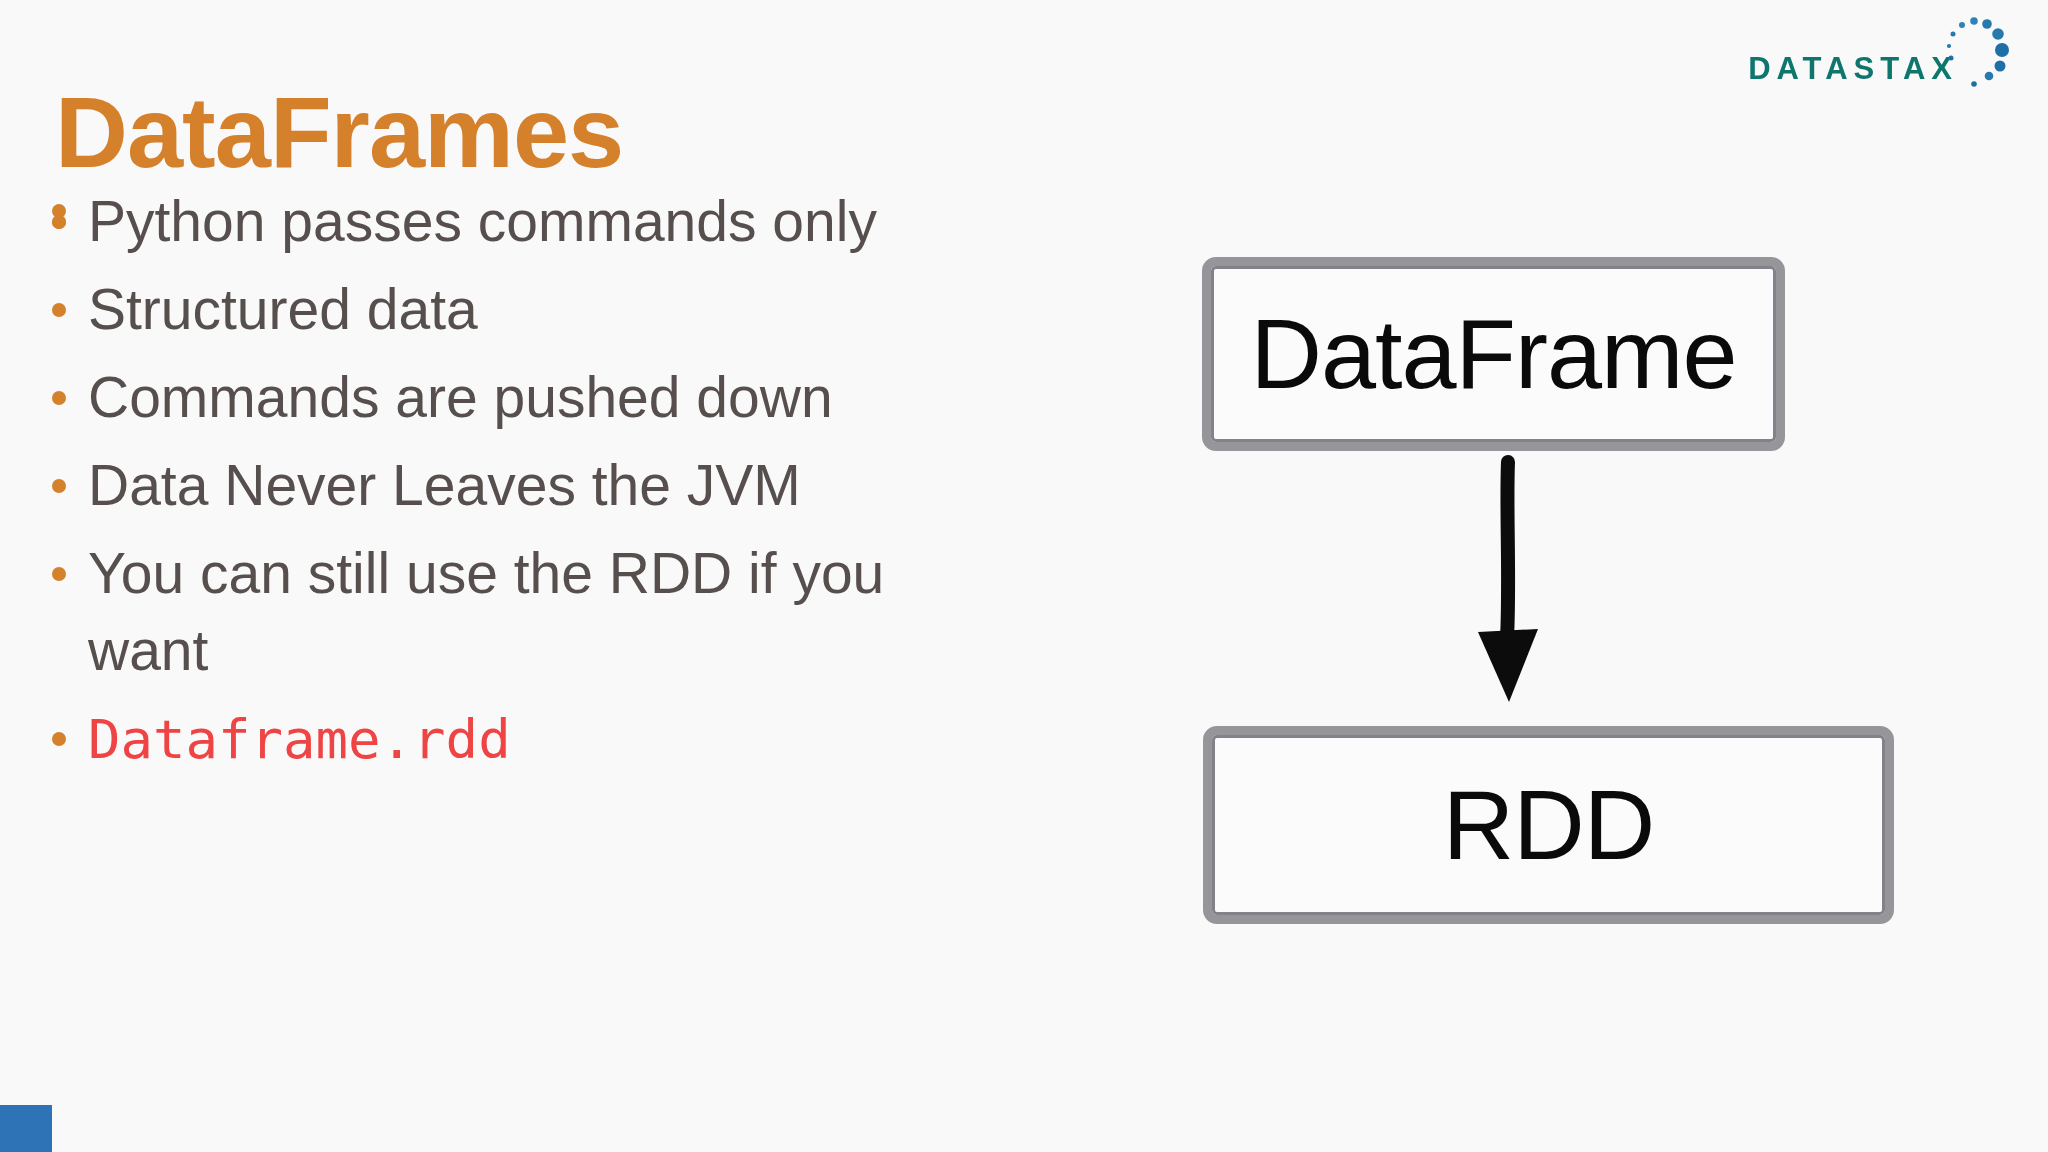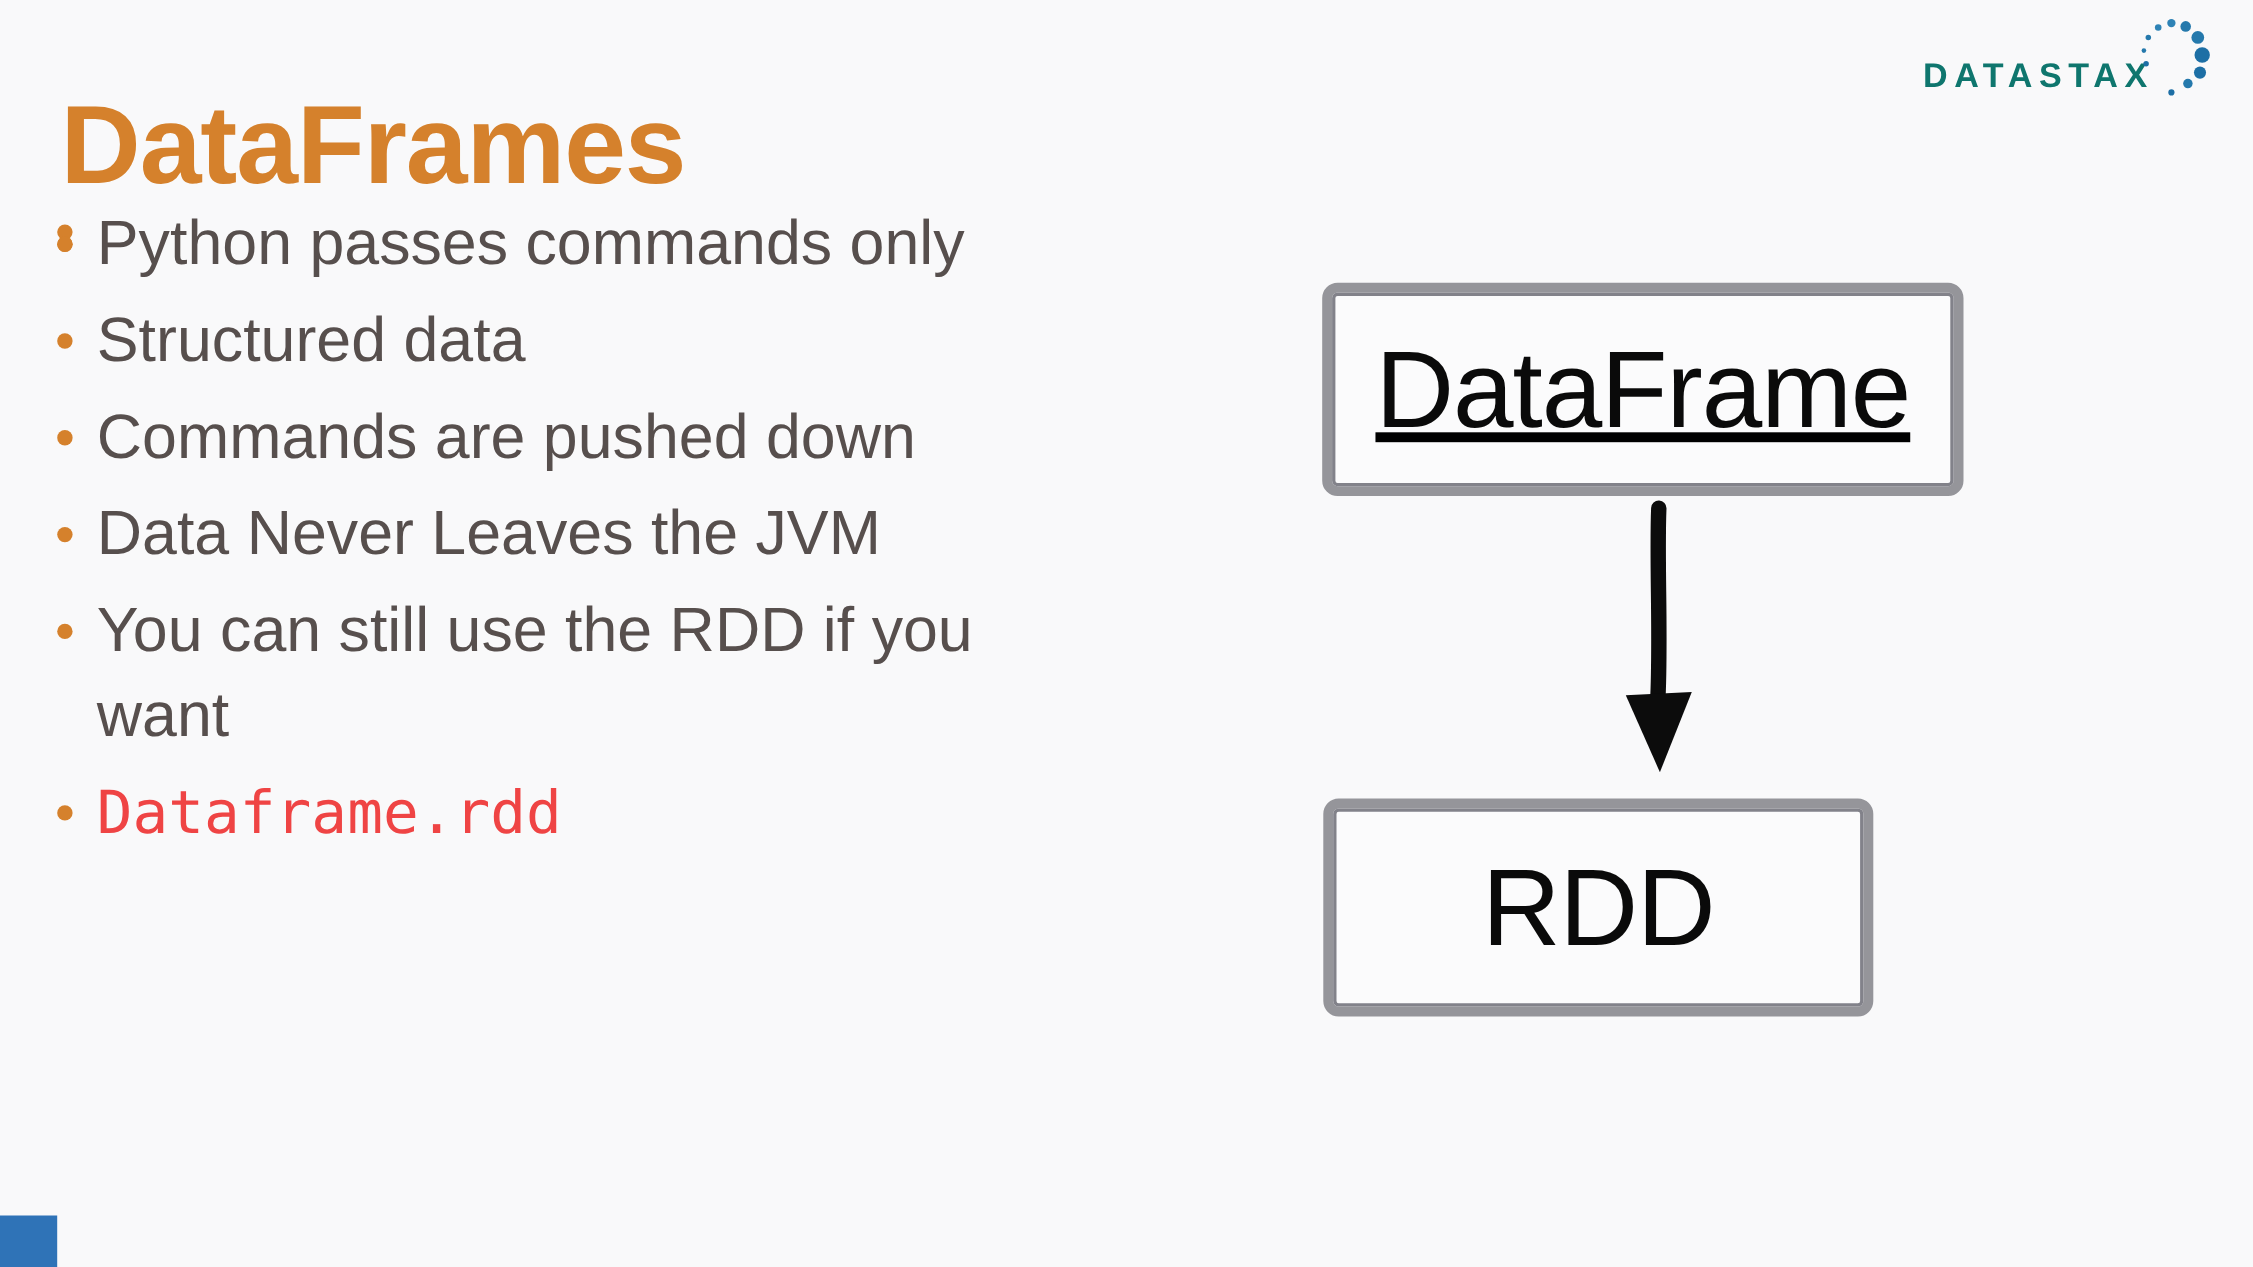--- a/index.html
+++ b/index.html
@@ -52,22 +52,22 @@
     border:9px solid #95959a;border-radius:14px;
     background:#fbfbfc;
     display:flex;align-items:center;justify-content:center;
     box-sizing:border-box;
   }
   .sketch-inner{
     position:absolute;inset:0px;
     border:3px solid #82828a;border-radius:5px;
     pointer-events:none;
   }
-  .box-dataframe{left:1202px;top:257px;width:583px;height:194px;text-decoration:underline;}
-  .box-rdd{left:1203px;top:726px;width:500px;height:198px;justify-content:center;}
+  .box-dataframe{left:1202px;top:257px;width:583px;height:194px;}
+  .box-rdd{left:1203px;top:726px;width:691px;height:198px;justify-content:center;}
   .box-label{
     font-size:99px;font-weight:400;color:#0a0a0a;
     letter-spacing:-1px;z-index:1;
   }
   .flow-arrow{position:absolute;left:1468px;top:450px;}
   
   .corner-accent{
     position:absolute;left:0;bottom:0;width:52px;height:47px;
     background:#2f73b7;
   }

